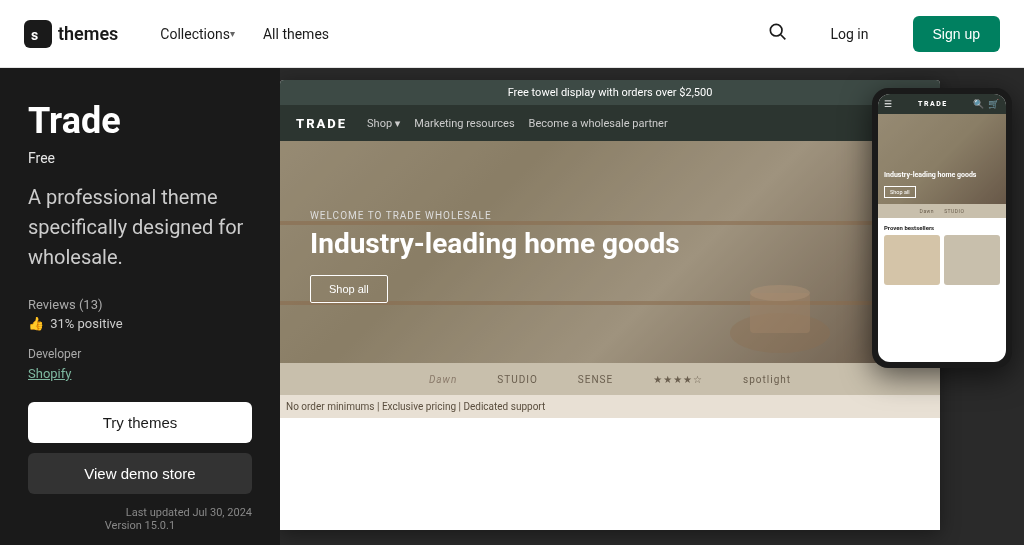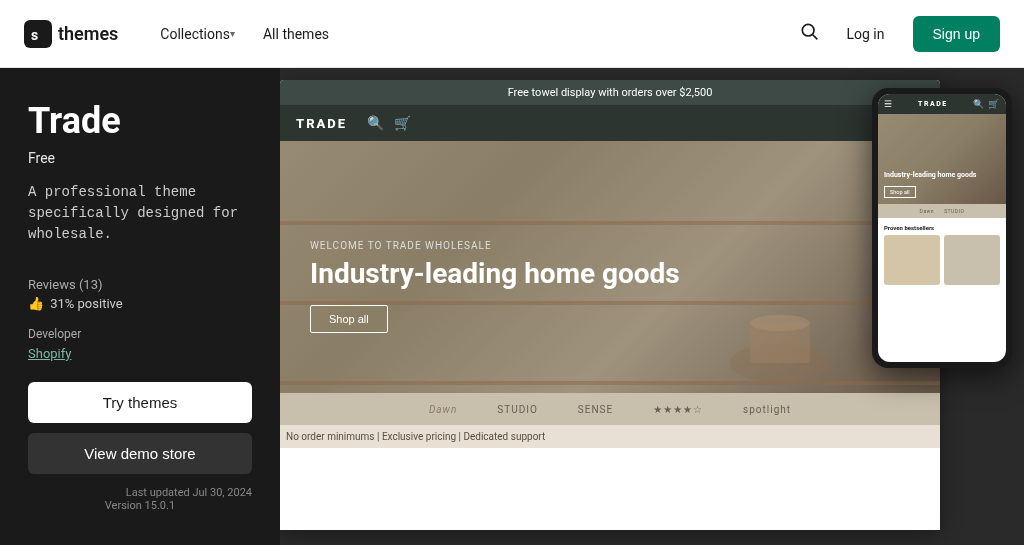--- a/index.html
+++ b/index.html
@@ -53,21 +53,21 @@
     .nav-link-all-themes {
       font-size: 14px;
       color: #1a1a1a;
       padding: 6px 10px;
       cursor: pointer;
       border-radius: 6px;
     }
     .nav-right {
       display: flex;
       align-items: center;
-      gap: 16px;
+      gap: 32px;
     }
     .search-icon-btn {
       cursor: pointer;
       color: #1a1a1a;
       font-size: 20px;
     }
     .log-in-btn {
       font-size: 14px;
       color: #1a1a1a;
       cursor: pointer;
@@ -106,25 +106,24 @@
       font-weight: 700;
       color: #fff;
       margin-bottom: 8px;
     }
     .theme-price {
       font-size: 14px;
       color: #e5e5e5;
       margin-bottom: 16px;
     }
     .theme-description {
-      font-size: 14px;
+      font-size: 20px;
       color: #ccc;
       line-height: 1.5;
-      margin-bottom: 32px;
-      font-family: Liberation Mono, monospace;
+      margin-bottom: 25px;
     }
     .reviews-section {
       margin-bottom: 6px;
     }
     .reviews-label {
       font-size: 13px;
       color: #aaa;
       margin-bottom: 4px;
     }
     .reviews-positive {
@@ -240,21 +239,21 @@
     .store-nav-icons {
       display: flex;
       gap: 10px;
       color: #ccc;
       font-size: 14px;
     }
 
     
     .store-hero {
       position: relative;
-      height: 252px;
+      height: 222px;
       background: linear-gradient(135deg, #c9b99a 0%, #b8a888 30%, #d4c4a8 60%, #8a7560 100%);
       overflow: hidden;
     }
     .store-hero-overlay {
       position: absolute;
       inset: 0;
       background: rgba(0,0,0,0.25);
     }
     
     .shelf-lines {
@@ -504,20 +503,25 @@
   <div class="preview-area">
 
     <div class="desktop-preview">
 
       <div class="store-banner">
         <span>Free towel display with orders over $2,500</span>
       </div>
 
       <div class="store-nav">
         <span class="store-logo">TRADE</span>
+        <div class="store-nav-links">
+          <span class="store-nav-link">Shop ▾</span>
+          <span class="store-nav-link">Marketing resources</span>
+          <span class="store-nav-link">Become a wholesale partner</span>
+        </div>
         <div class="store-nav-icons">
           <span>🔍</span>
           <span>🛒</span>
         </div>
       </div>
 
       <div class="store-hero">
         <div class="store-hero-overlay"></div>
 
         <div class="shelf-lines">

